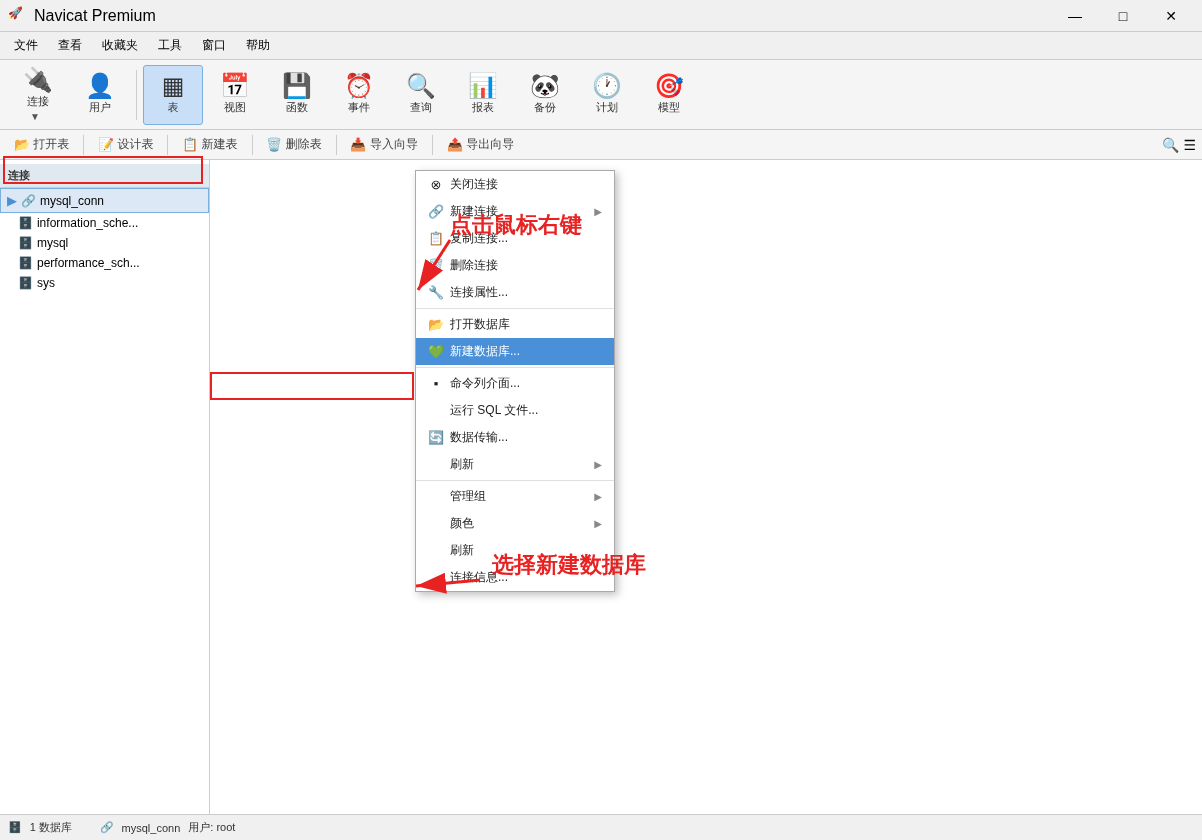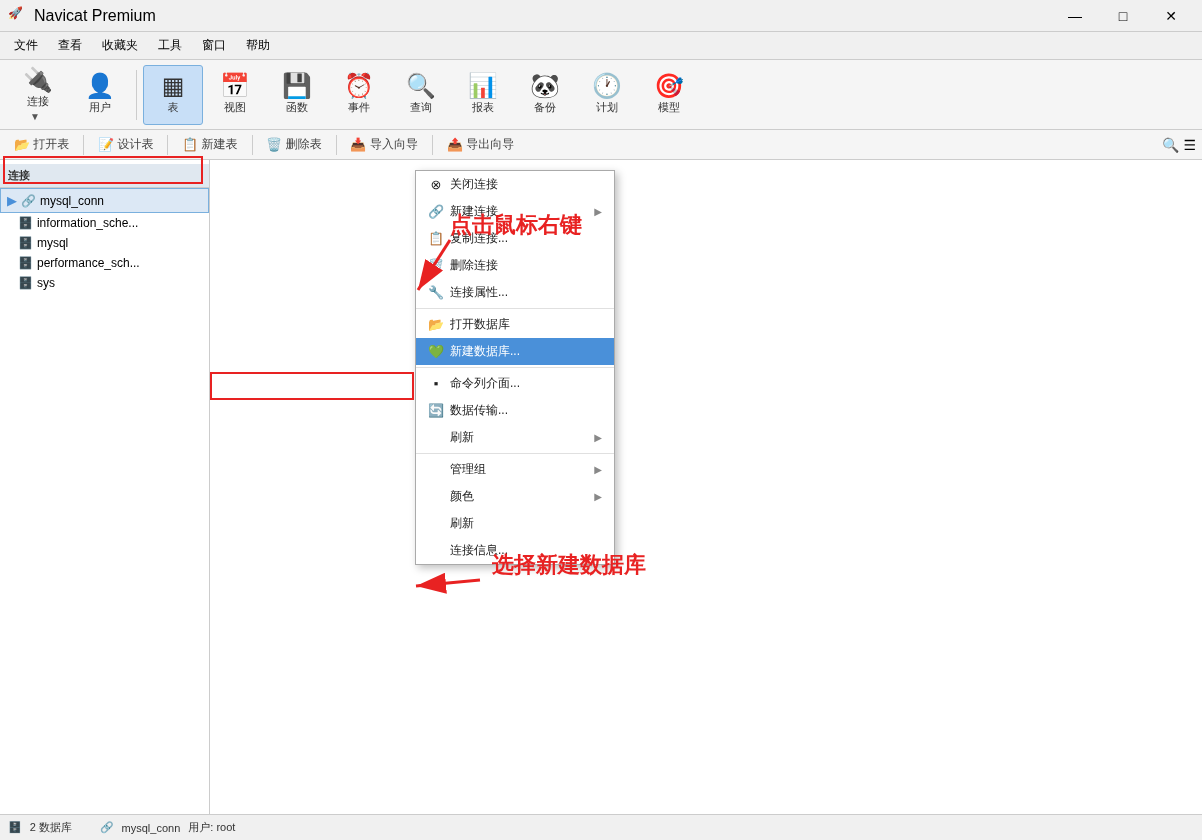--- a/index.html
+++ b/index.html
@@ -361,20 +361,24 @@
         <div class="ctx-item highlighted">
           <span class="ctx-item-icon">💚</span>
           <span class="ctx-item-label">新建数据库...</span>
         </div>
         <div class="ctx-sep"></div>
         <div class="ctx-item">
           <span class="ctx-item-icon">▪</span>
           <span class="ctx-item-label">命令列介面...</span>
         </div>
         <div class="ctx-item">
+          <span class="ctx-item-icon"></span>
+          <span class="ctx-item-label">运行 SQL 文件...</span>
+        </div>
+        <div class="ctx-item">
           <span class="ctx-item-icon">🔄</span>
           <span class="ctx-item-label">数据传输...</span>
         </div>
         <div class="ctx-item">
           <span class="ctx-item-icon"></span>
           <span class="ctx-item-label">刷新</span>
           <span class="ctx-arrow">▶</span>
         </div>
         <div class="ctx-sep"></div>
         <div class="ctx-item">
@@ -427,17 +431,17 @@
       </defs>
 
       <line x1="270" y1="420" x2="206" y2="426" stroke="#e82222" stroke-width="3" marker-end="url(#arrowhead2)"></line>
     </svg>
 
   </div>
 </div>
 
 <div class="status-bar">
   <span>🗄️</span>
-  <span>2 数据库</span>
+  <span>1 数据库</span>
   <span style="margin-left:20px;">🔗</span>
   <span>mysql_conn</span>
   <span>用户: root</span>
 </div>
 
 </body></html>

